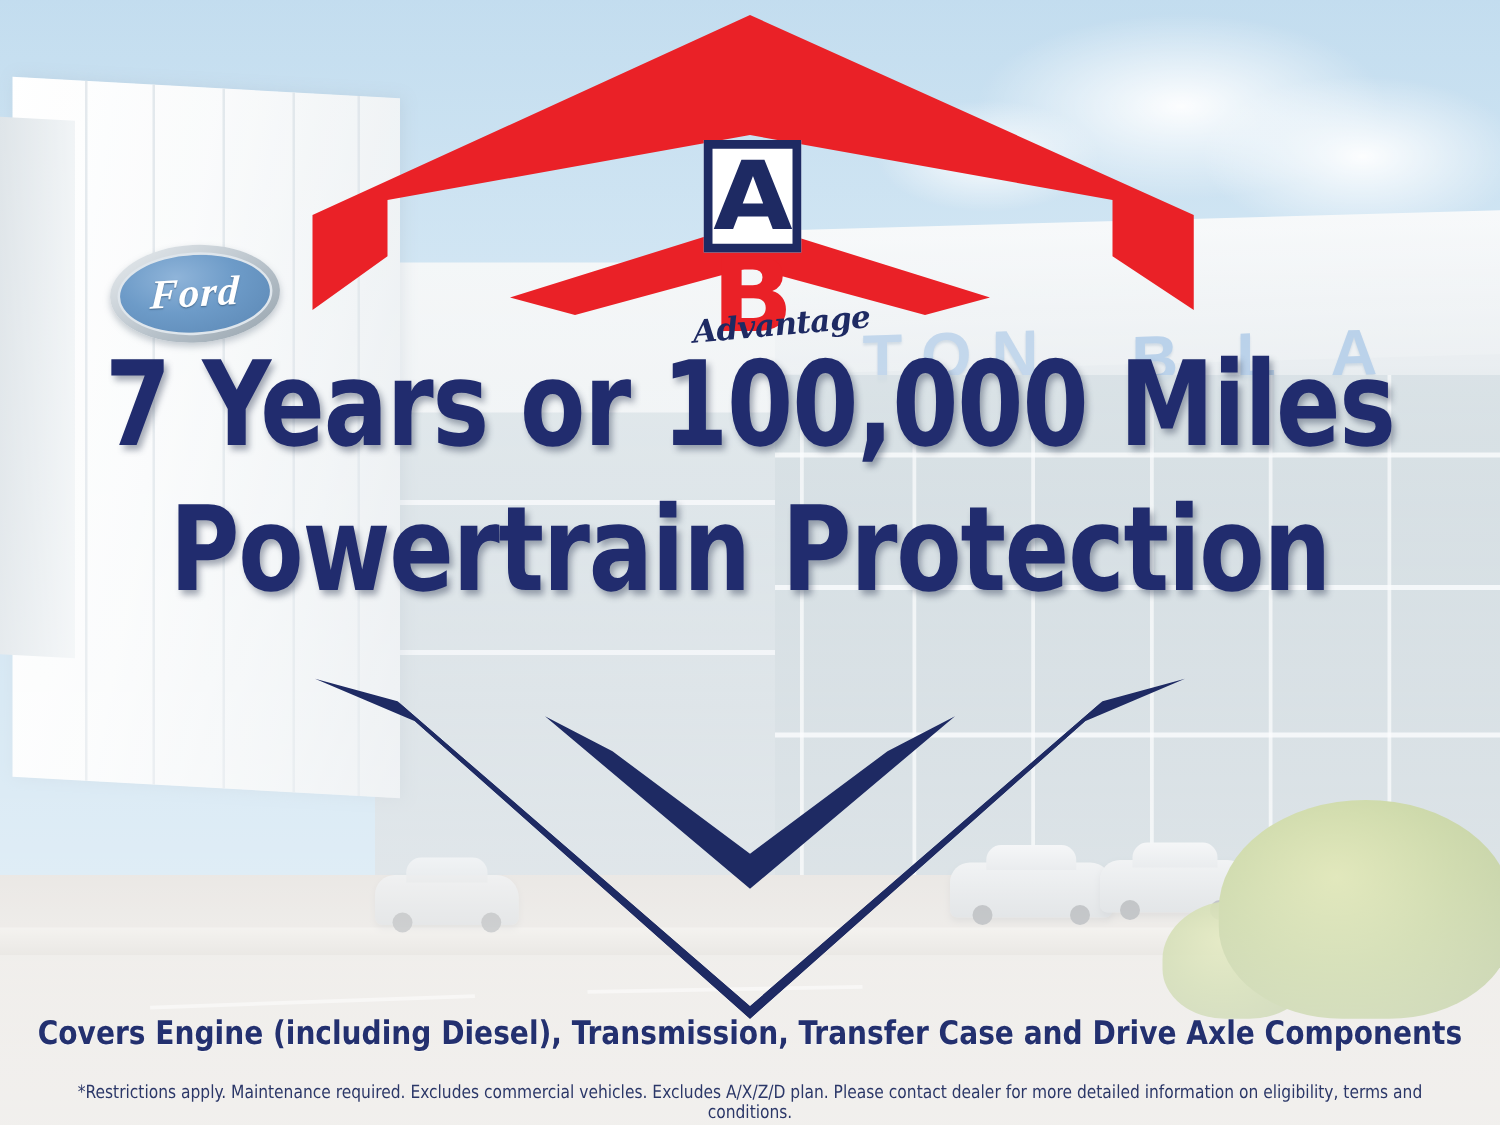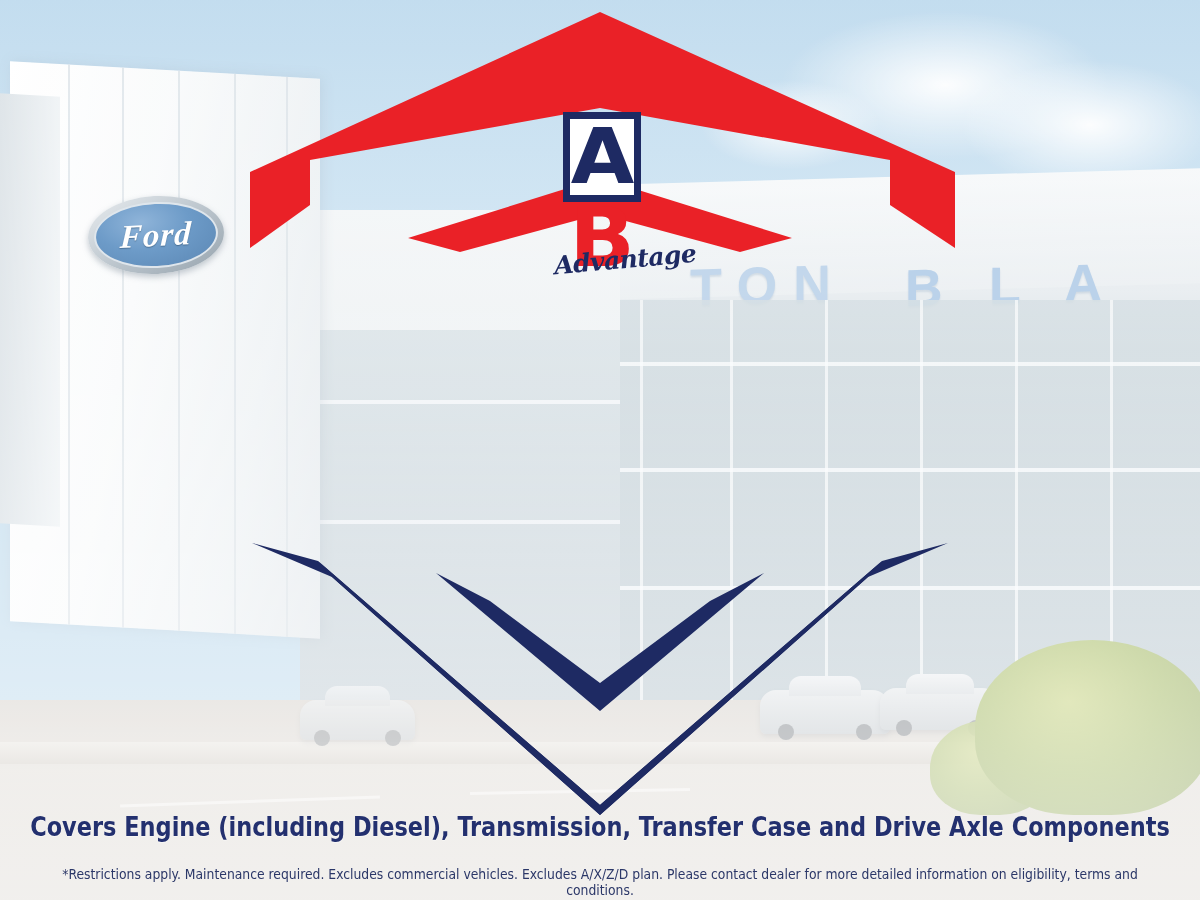--- a/index.html
+++ b/index.html
@@ -286,20 +286,24 @@
   </svg>
 
   <div class="ablogo">
     <div class="abox">
       <span class="aletter">A</span>
     </div>
     <div class="bletter">B</div>
     <div class="adv">Advantage</div>
   </div>
 
+  <div class="headline">
+    <span class="l1">7 Years or 100,000 Miles</span>
+    <span class="l2">Powertrain Protection</span>
+  </div>
 
   <svg class="chev-navy" viewBox="0 0 720 310" preserveAspectRatio="none">
 
     <path d="M12 28 L78 46 L360 290 L642 46 L708 28 L628 62 L360 300 L92 62 Z" fill="#1e2a63"></path>
     <path d="M78 46 L360 290 L642 46 L628 62 L360 300 L92 62 Z" fill="#1e2a63"></path>
 
     <path d="M196 58 L250 86 L360 168 L470 86 L524 58 L360 196 Z" fill="#1e2a63"></path>
   </svg>
 
   <div class="covers">Covers Engine (including Diesel), Transmission, Transfer Case and Drive Axle Components</div>

